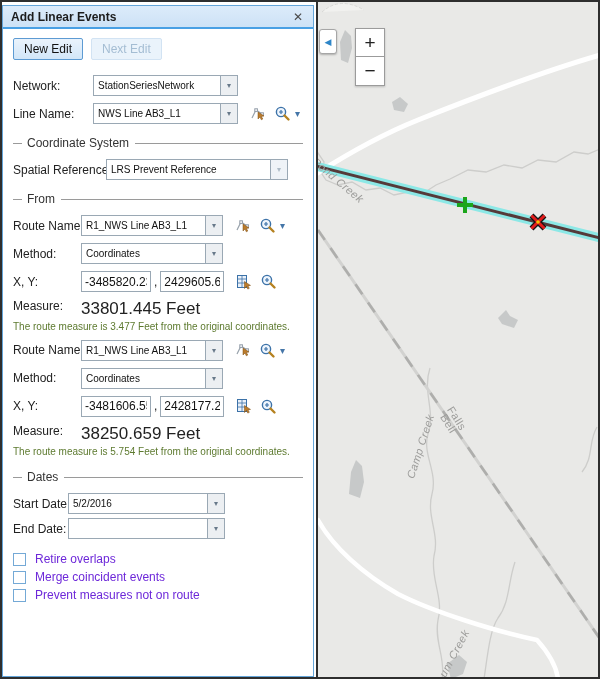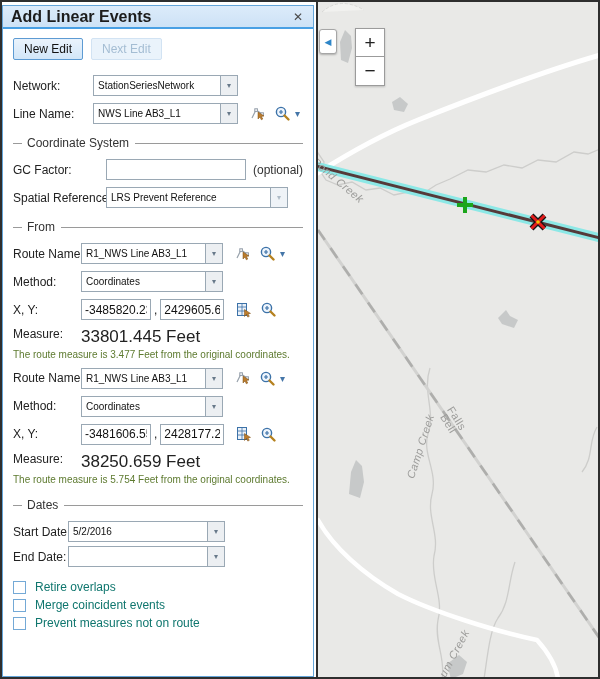--- a/index.html
+++ b/index.html
@@ -22,21 +22,21 @@
   .zoombtn { width:30px; height:29px; background:#fff; border:1px solid #9b9b9b; box-sizing:border-box;
              display:flex; align-items:center; justify-content:center; font-size:19px; color:#222;
              cursor:pointer; user-select:none; }
   .zoombtn.minus { border-top:none; }
 
   
   .panel { position:absolute; left:0; top:3px; bottom:0; width:312px; box-sizing:border-box;
            background:#fff; border:1px solid #64a5d9; display:flex; flex-direction:column; }
   .titlebar { height:21px; flex:0 0 21px; background:linear-gradient(#dcebfa,#cde2f6);
               border-bottom:2px solid #49a0e4; display:flex; align-items:center; padding:0 8px; }
-  .title { font-size:16px; font-weight:bold; color:#1c1c1c; flex:1; }
+  .title { font-size:12px; font-weight:bold; color:#1c1c1c; flex:1; }
   .close { color:#4a4a4a; font-size:12px; cursor:pointer; padding:0 2px; }
   .pbody { flex:1; padding:7px 10px 16px 10px; overflow:hidden; }
 
   .btnrow { display:flex; gap:8px; margin:2px 0 15px 0; }
   .btn { font-size:12px; padding:3px 10px; border-radius:2px; cursor:pointer; }
   .btn.primary { background:linear-gradient(#eaf3fc,#d2e6f8); border:1px solid #5d9bd3; color:#111; }
   .btn.disabled { background:#eaf3fb; border:1px solid #d2e3f3; color:#a4bdd3; cursor:default; }
 
   .row { display:flex; align-items:center; margin-bottom:7px; }
   .lbl { font-size:12px; color:#222; flex-shrink:0; white-space:nowrap; }
@@ -60,21 +60,21 @@
   .sep .dash { width:9px; height:1px; background:#9a9a9a; margin-right:5px; }
   .sep .line { flex:1; height:1px; background:#9a9a9a; margin-left:6px; }
 
   .measure-row { display:flex; margin:2px 0 2px 0; }
   .measure-val { font-size:17px; color:#222; }
   .msg { color:#5d7a2f; font-size:10px; line-height:1.25; margin:1px 0 6px 0; }
 
   .chk-row { display:flex; align-items:center; margin-bottom:4px; cursor:pointer; }
   .chk { width:13px; height:13px; border:1px solid #74a9d6; background:#fff; margin-right:9px;
          flex-shrink:0; box-sizing:border-box; }
-  .chk-lbl { font-size:12px; color:#0f766e; }
+  .chk-lbl { font-size:12px; color:#6d28d9; }
 </style>
 </head>
 <body>
 
 <div class="app">
 
   <div class="map">
     <svg class="basemap" width="280" height="675" viewBox="0 0 280 675">
 
       <path d="M4,10 Q22,-6 46,8" fill="#f1f1ef" stroke="#d8d8d6" stroke-width="1" stroke-dasharray="3,2"></path>
@@ -183,25 +183,20 @@
           <span class="mini-arrow">▾</span>
         </span>
       </div>
 
       <div class="sep">
         <span class="dash"></span>
         <span>Coordinate System</span>
         <span class="line"></span>
       </div>
 
-      <div class="row">
-        <span class="lbl w93">GC Factor:</span>
-        <input class="txt" style="width: 140px;" value="">
-        <span class="hint">(optional)</span>
-      </div>
 
       <div class="row">
         <span class="lbl w93">Spatial Reference:</span>
         <div class="select disabled" style="width:180px">
           <span class="val">LRS Prevent Reference</span>
           <span class="arrow">▾</span>
         </div>
       </div>
 
       <div class="sep">

